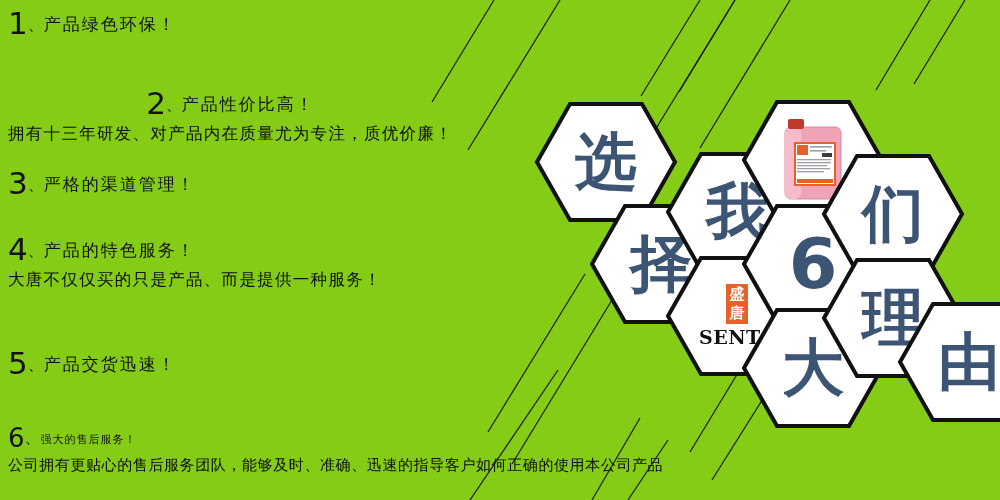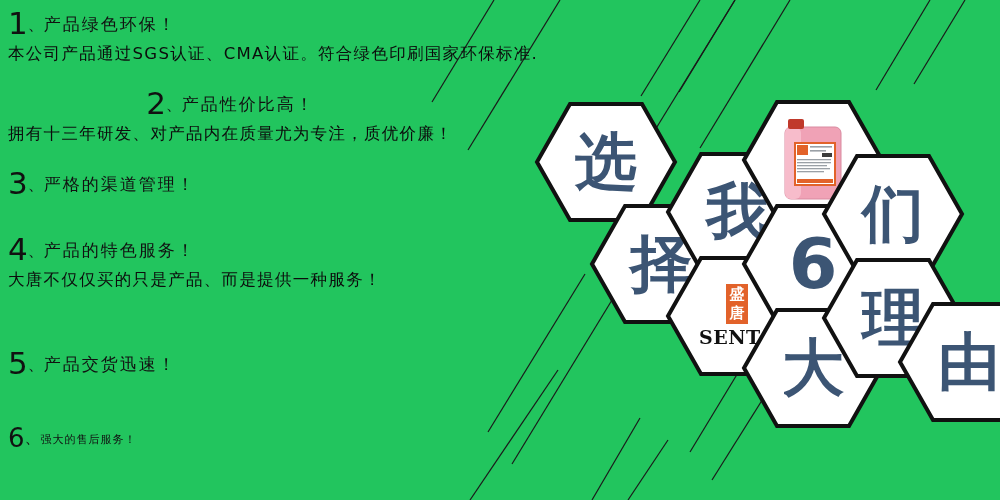--- a/index.html
+++ b/index.html
@@ -4,21 +4,21 @@
 <style>
   html, body {
     margin: 0;
     padding: 0;
     background: #ffffff;
   }
   #stage {
     position: relative;
     width: 1000px;
     height: 500px;
-    background: #22c55e;
+    background: #84cc16;
     overflow: hidden;
     font-family: "DejaVu Sans", "Liberation Sans", sans-serif;
   }
 
   
   .bg-lines {
     position: absolute;
     left: 0; top: 0;
     width: 1000px; height: 500px;
     pointer-events: none;
@@ -161,21 +161,20 @@
       <line x1="668" y1="440" x2="628" y2="500"></line>
     </g>
   </svg>
 
   <div class="reasons">
 
     <div class="reason" style="top:8px;">
       <div class="headline">
         <span class="num">1</span><span class="dun">、</span><span class="title">产品绿色环保！</span>
       </div>
-      <div class="detail">本公司产品通过SGS认证、CMA认证。符合绿色印刷国家环保标准.</div>
     </div>
 
     <div class="reason" style="top:88px;text-align:center;">
       <div class="headline">
         <span class="num">2</span><span class="dun">、</span><span class="title">产品性价比高！</span>
       </div>
       <div class="detail">拥有十三年研发、对产品内在质量尤为专注，质优价廉！</div>
     </div>
 
     <div class="reason" style="top:168px;">
@@ -194,20 +193,21 @@
     <div class="reason" style="top:348px;">
       <div class="headline">
         <span class="num">5</span><span class="dun">、</span><span class="title">产品交货迅速！</span>
       </div>
     </div>
 
     <div class="reason last" style="top:425px;">
       <div class="headline">
         <span class="num">6</span><span class="dun">、</span><span class="title">强大的售后服务！</span>
       </div>
+      <div class="detail">公司拥有更贴心的售后服务团队，能够及时、准确、迅速的指导客户如何正确的使用本公司产品</div>
     </div>
 
   </div>
 
   <div class="hexes">
 
     <div class="hex" style="left:533px; top:100px; width:146px; height:124px;">
       <svg viewBox="0 0 146 124" width="146" height="124">
         <polygon points="37,4 109,4 142,62 109,120 37,120 4,62" fill="#ffffff" stroke="#111111" stroke-width="4"></polygon>
       </svg>

